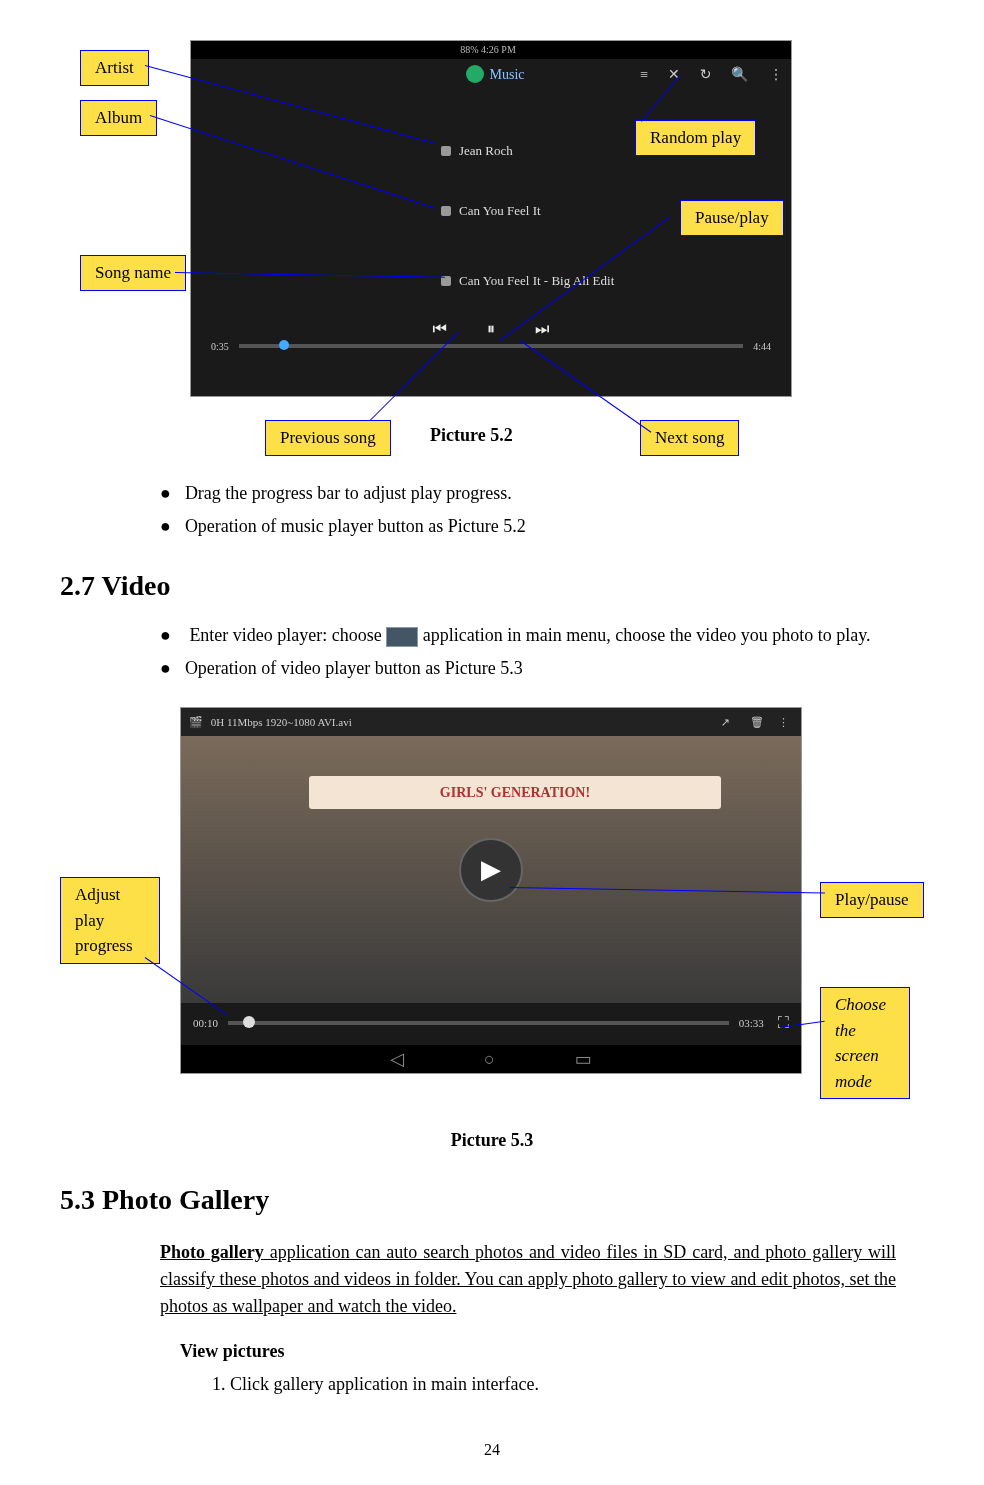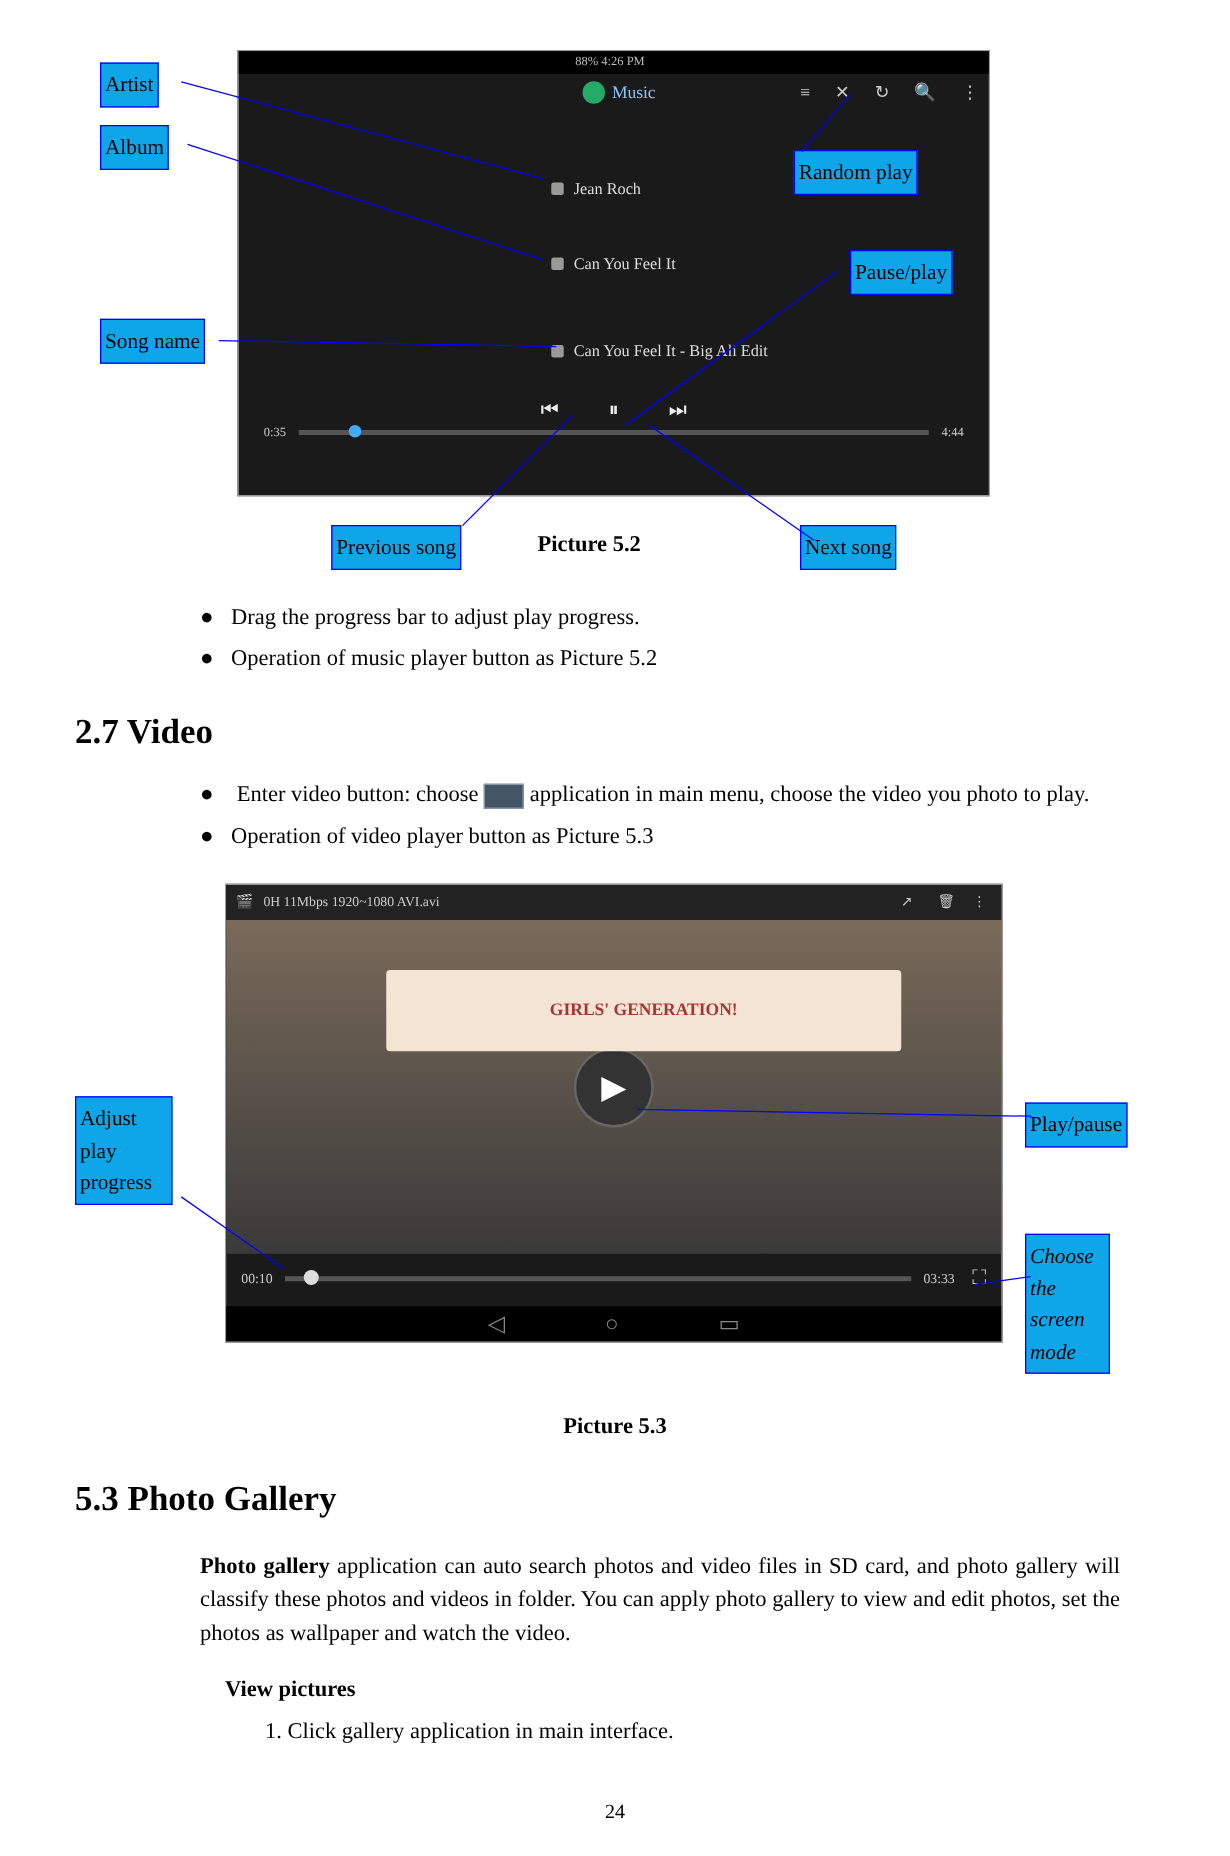--- a/index.html
+++ b/index.html
@@ -48,40 +48,40 @@
   .tiny-icon { display:inline-block; width:10px; height:10px; background:#999; border-radius:2px;}
   .progress-area {
     position:absolute; bottom:30px; left:20px; right:20px; height:40px;
     display:flex; align-items:center; color:#ccc; font-size:10px;
   }
   .progress-bar { flex:1; height:4px; background:#555; margin:0 10px; position:relative;}
   .progress-bar .dot { position:absolute; left:8%; top:-4px; width:10px; height:10px; border-radius:50%; background:#4af;}
   .play-controls { position:absolute; bottom:55px; left:0; right:0; display:flex; justify-content:center; gap:40px; color:#eee;}
   .ctrl-btn { font-size:16px; color:#eee; }
   .callout {
-    position:absolute; border:1.5px solid #00f; background:#0ea5e9;
-    padding:4px 3px; font-size:17px; white-space:nowrap;
+    position:absolute; border:1.5px solid #00f; background:#fde047;
+    padding:4px 14px; font-size:17px; white-space:nowrap;
   }
   .callout-line { position:absolute; background:#00f; height:1px; transform-origin:left center;}
   .caption { text-align:center; font-weight:bold; margin:6px 0 25px; }
   ul.bullets { list-style:none; padding-left:100px; margin:10px 0 25px;}
   ul.bullets li::before { content:"\25CF"; margin-right:14px; }
   ul.bullets li { margin-bottom:6px; }
   h2 { font-size:28px; font-weight:bold; margin:20px 0 15px; }
   .video-icon { display:inline-block; width:30px; height:18px; background:#456; vertical-align:middle; border:1px solid #89a;}
   .shot2 { width:620px; height:365px; margin-left:0px;}
   .video-top { position:absolute; top:0; left:0; right:0; height:28px; background:#222; color:#ccc; font-size:11px; display:flex; align-items:center; padding:0 8px;}
   .video-body { position:absolute; top:28px; left:0; right:0; bottom:70px; background:linear-gradient(#7a6a5a,#3a3a3a); display:flex; align-items:center; justify-content:center;}
-  .banner { position:absolute; top:40px; left:80px; right:80px; background:#f4e4d4; color:#a33; font-weight:bold; text-align:center; padding:22px; font-size:14px; border-radius:3px;margin-left:48px;}
+  .banner { position:absolute; top:40px; left:80px; right:80px; background:#f4e4d4; color:#a33; font-weight:bold; text-align:center; padding:6px; font-size:14px; border-radius:3px;margin-left:48px;}
   .play-circle { width:60px; height:60px; border-radius:50%; background:#333; display:flex; align-items:center; justify-content:center; color:#fff; font-size:26px; border:2px solid #666;}
   .video-bottom { position:absolute; left:0; right:0; bottom:30px; height:40px; display:flex; align-items:center; color:#ccc; font-size:11px; padding:0 12px;}
   .vprogress { flex:1; height:4px; background:#555; margin:0 10px; position:relative;}
   .vprogress .vdot { position:absolute; left:3%; top:-5px; width:12px; height:12px; border-radius:50%; background:#ddd;}
   .navbar { position:absolute; bottom:0; left:0; right:0; height:28px; background:#000; display:flex; justify-content:center; gap:80px; align-items:center; color:#888;}
-  .justify { text-align:justify; margin-left:100px; margin-right:28px;}
+  .justify { text-align:justify; margin-left:100px; margin-right:28px;text-decoration:underline;}
   .sub { font-weight:bold; margin-left:120px; margin-top:10px;}
   ol.steps { margin-left:150px; padding-left:20px; margin-top:6px;}
   .page-num { text-align:center; margin-top:40px; font-size:16px;}
   .screen-icon { font-size:16px;}
 </style>
 </head>
 <body>
 
 <div class="figure-area" style="height:420px;">
   <div class="screenshot shot1" style="position:absolute; left:130px; top:0;">
@@ -144,21 +144,21 @@
 
 <ul class="bullets">
   <li>Drag the progress bar to adjust play progress.</li>
   <li>Operation of music player button as Picture 5.2</li>
 </ul>
 
 <h2>2.7 Video</h2>
 
 <ul class="bullets">
   <li>
-    <span>Enter video button: choose </span>
+    <span>Enter video player: choose </span>
     <span class="video-icon"></span>
     <span>application in main menu, choose the video you photo to play.</span>
   </li>
   <li>Operation of video player button as Picture 5.3</li>
 </ul>
 
 <div class="figure-area" style="height:400px;">
   <div class="screenshot shot2" style="position:absolute; left:120px; top:0;">
     <div class="video-top">
       <span style="margin-right:8px;">🎬</span>

